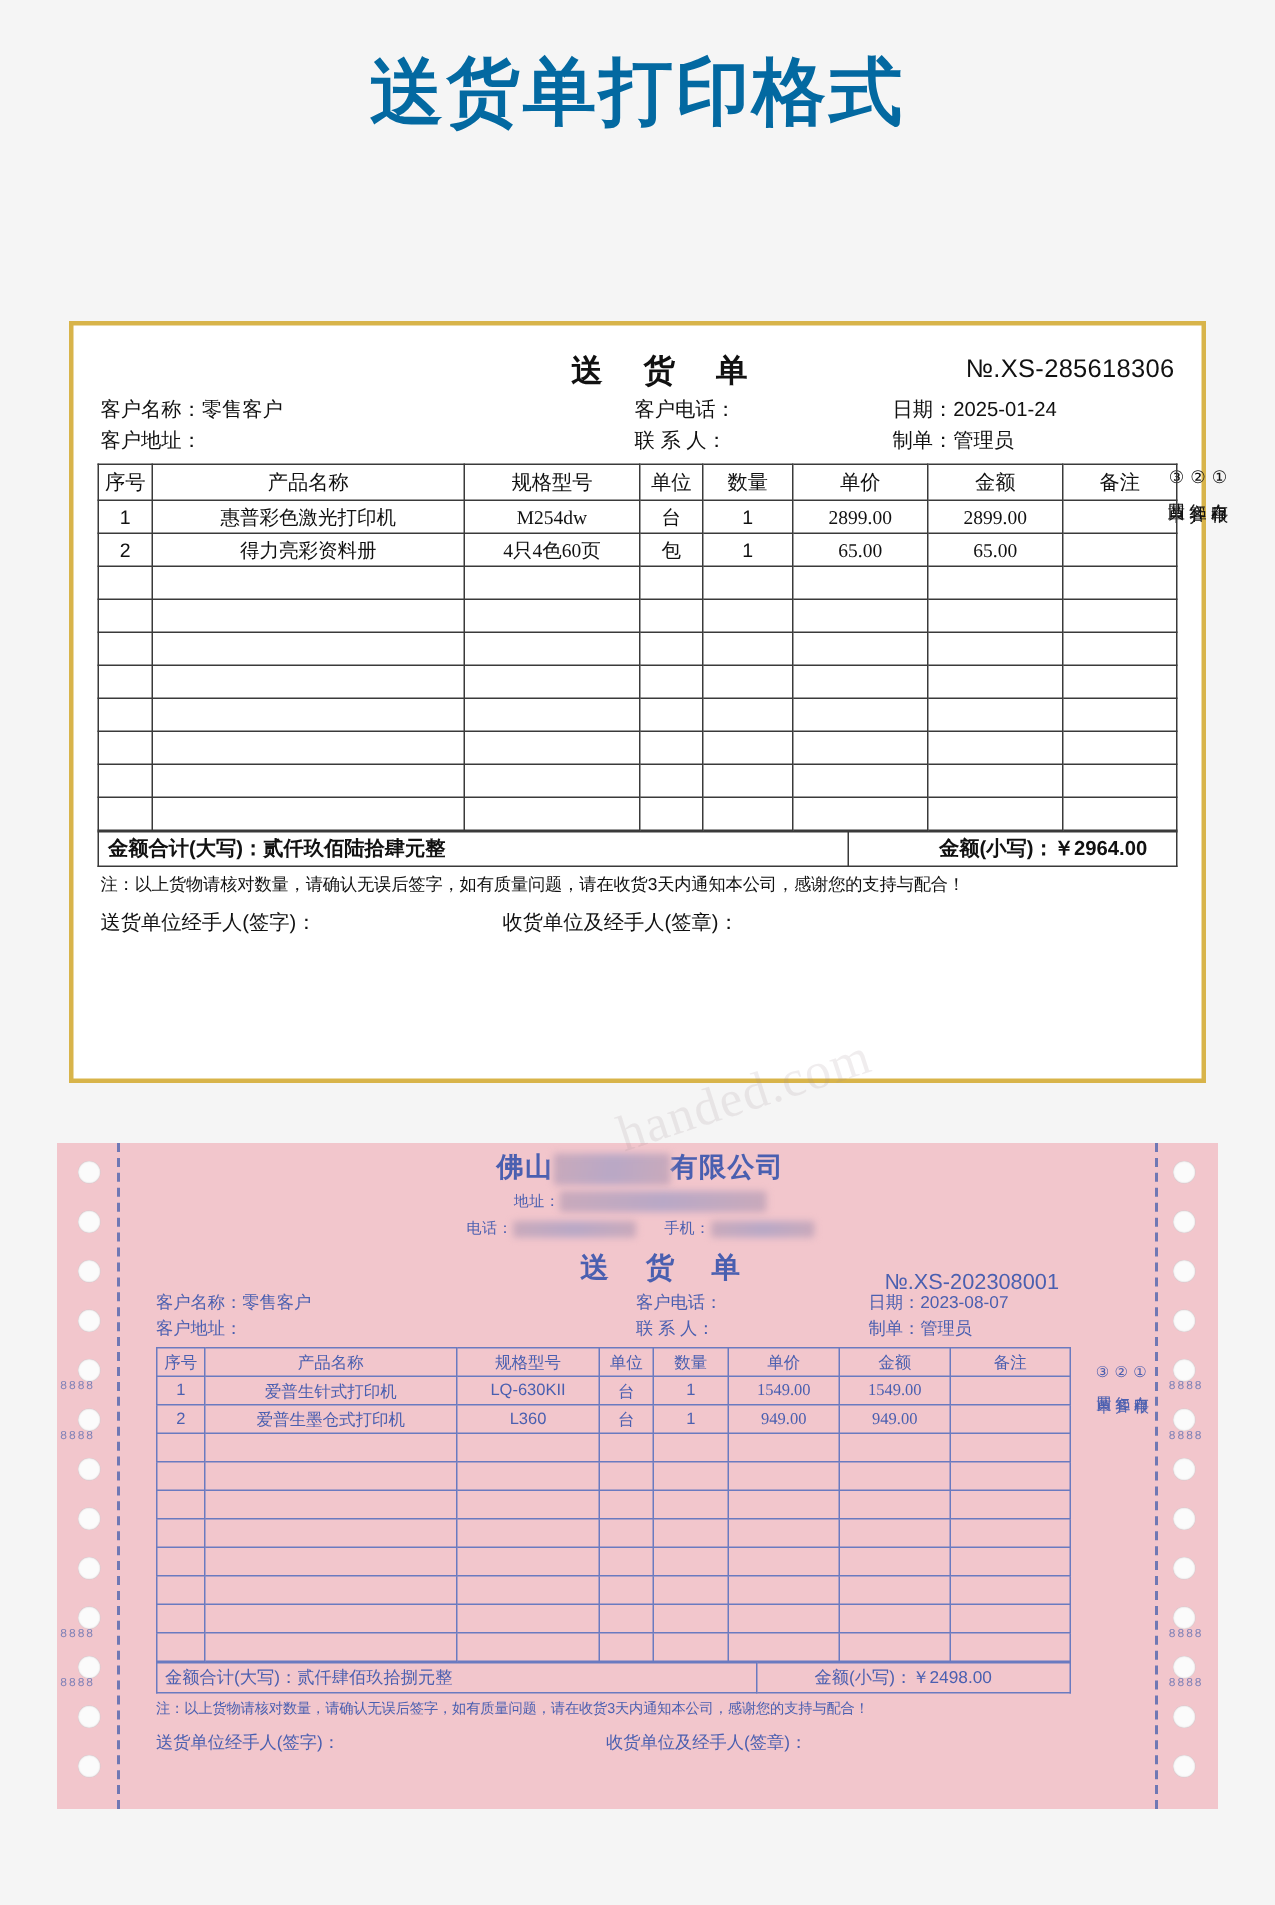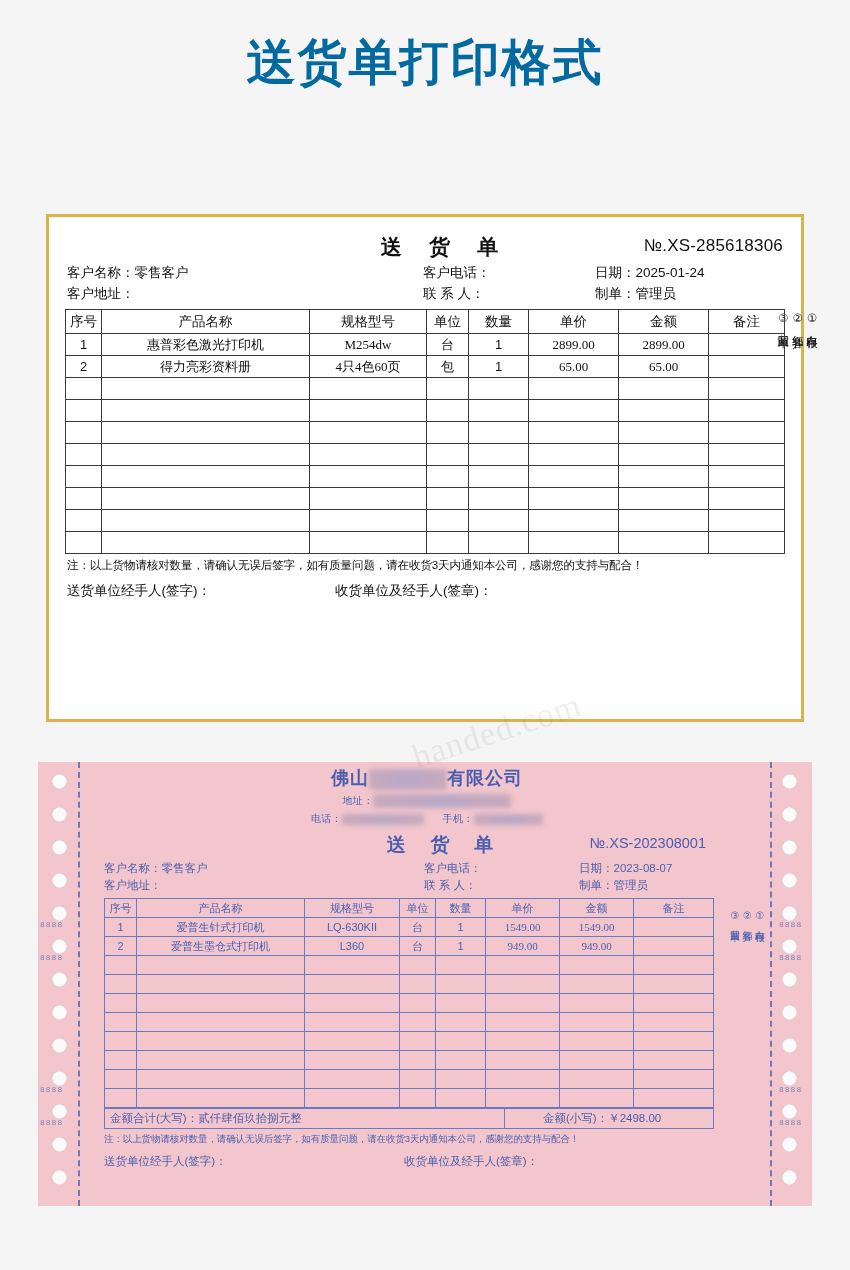--- a/index.html
+++ b/index.html
@@ -262,21 +262,21 @@
   .pk-doc-title {
     position: absolute; left:0; right:0;
     text-align: center;
     font-size: 19px;
     letter-spacing: 10px;
     font-weight: bold;
     padding-left: 36px;
     font-family: "Liberation Serif","DejaVu Serif",serif;
   }
   .pk-doc-no {
-    position: absolute; right: 44px; top: 3px;
+    position: absolute; right: 44px; top: 15px;
     font-size: 14.5px;
   }
 
   .pk-cust {
     display: grid;
     grid-template-columns: 320px 155px 1fr;
     row-gap: 2px;
     font-size: 11.5px;
     margin-top: 2px;
   }
@@ -483,20 +483,28 @@
             <td class="c-spec">&nbsp;</td>
             <td class="c-unit">&nbsp;</td>
             <td class="c-qty">&nbsp;</td>
             <td class="c-price">&nbsp;</td>
             <td class="c-amt">&nbsp;</td>
             <td class="c-memo">&nbsp;</td>
           </tr>
         </tbody>
     </table>
 
+    <table class="total-table">
+      <tbody>
+          <tr>
+        <td class="tt-left"><span>金额合计(大写)：</span><span>贰仟玖佰陆拾肆元整</span></td>
+        <td class="tt-right"><span>金额(小写)：</span><span>￥2964.00</span></td>
+      </tr>
+    </tbody>
+      </table>
 
     <div class="copy-marks">
       <span>①白存根</span>
       <span>②红客户</span>
       <span>③黄回单</span>
     </div>
   </div>
 
   <div class="note-line">注：以上货物请核对数量，请确认无误后签字，如有质量问题，请在收货3天内通知本公司，感谢您的支持与配合！</div>
 

